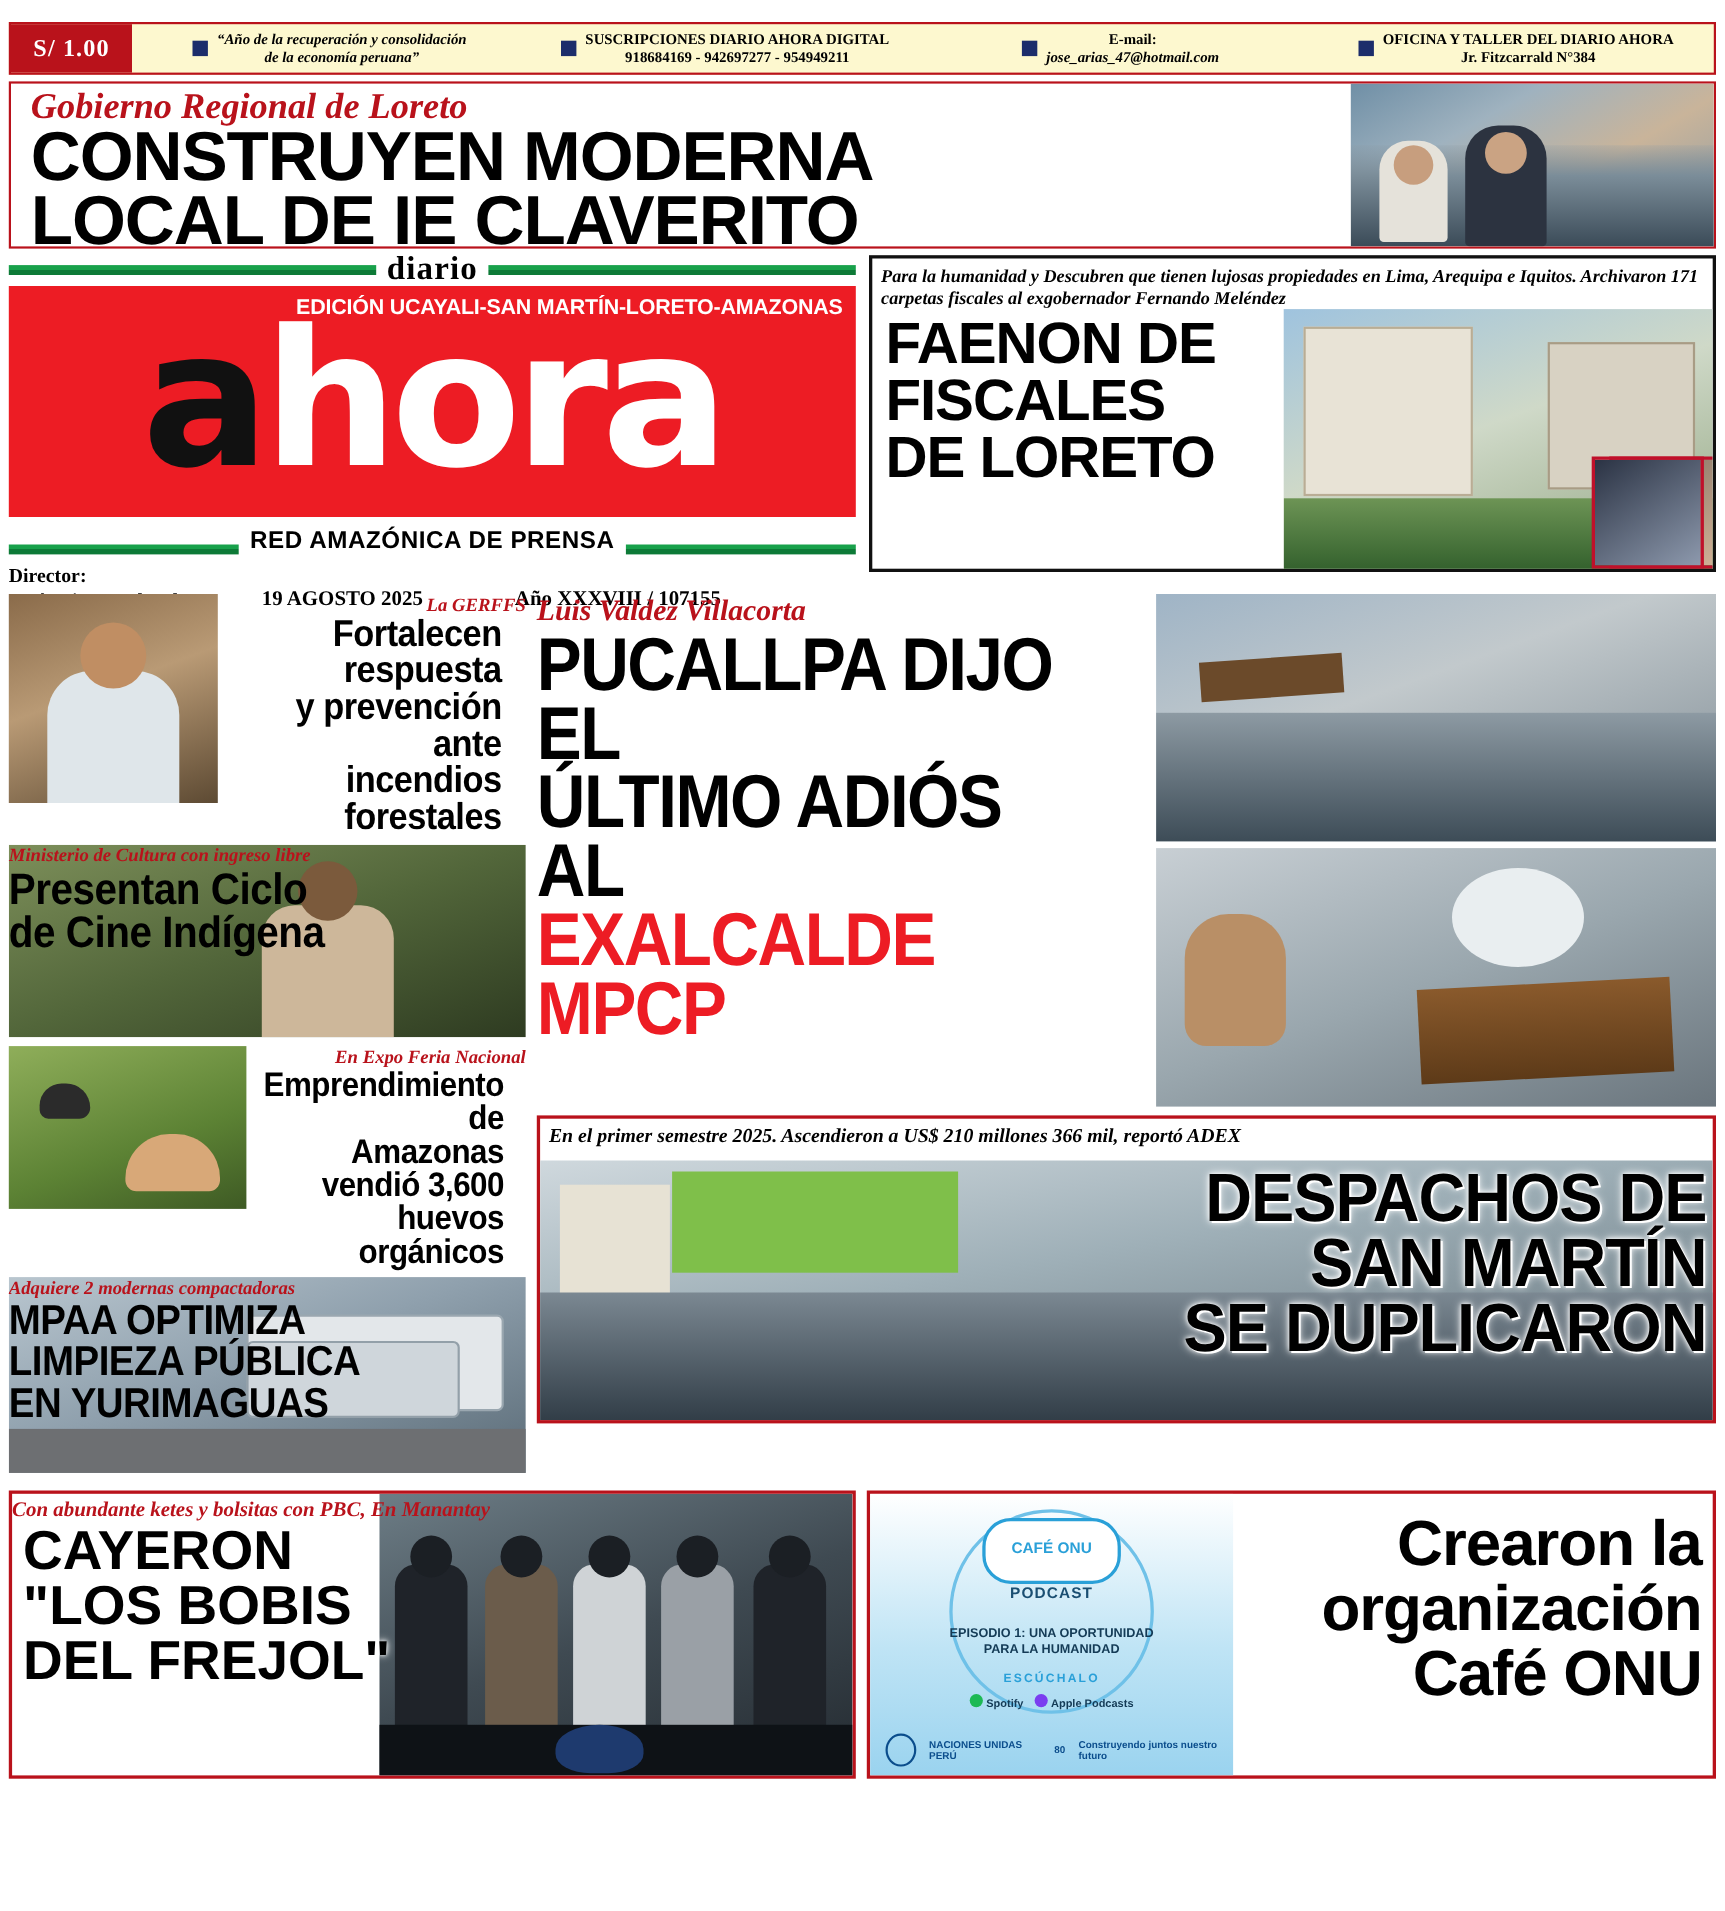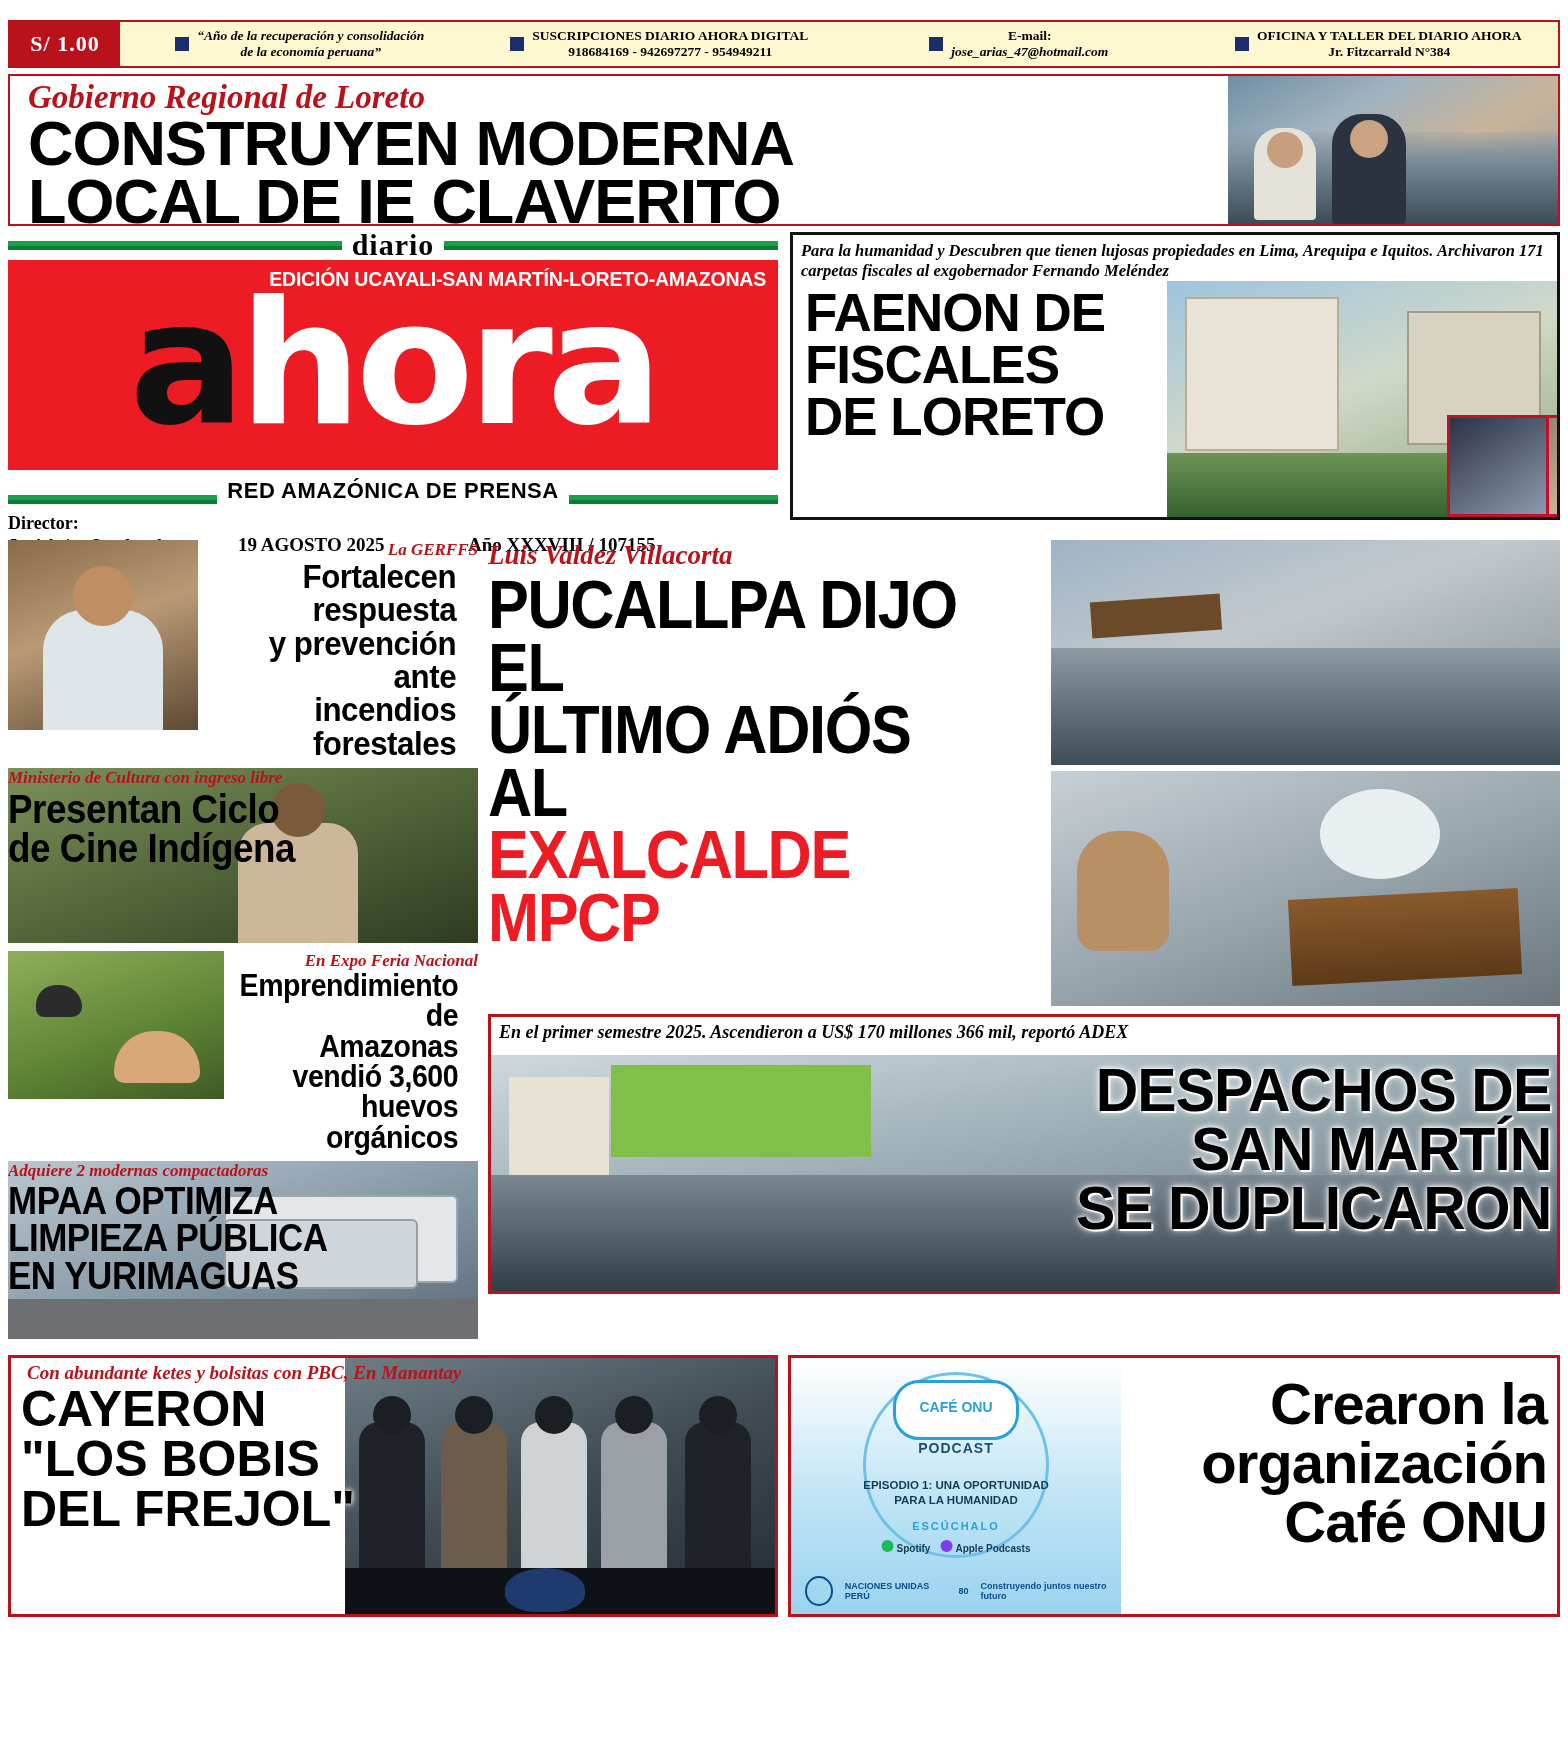--- a/index.html
+++ b/index.html
@@ -462,21 +462,21 @@
     height: 262px;
   }
   .bot-left { width: 770px; flex: none; }
   .bot-right { flex: 1; }
   .bot-left .kick {
     font-family: "Liberation Serif", serif;
     font-style: italic;
     font-weight: bold;
     color: #b9121b;
     font-size: 19px;
-    padding: 4px 0 0 16px;
+    padding: 4px 0 0 0;
     position: relative; z-index: 3;
   }
   .bot-left .hl {
     font-family: "Liberation Sans", sans-serif;
     font-weight: bold;
     font-size: 50px;
     line-height: 1.0;
     padding-left: 10px;
     position: relative; z-index: 3;
     text-shadow: 0 0 4px #fff, 0 0 8px #fff;
@@ -702,21 +702,21 @@
             <div class="img2">
               <div class="flowers"></div>
               <div class="box"></div>
               <div class="face"></div>
             </div>
           </div>
         </div>
       </div>
 
       <div class="despachos">
-        <div class="bajada">En el primer semestre 2025. Ascendieron a US$ 170 millones 366 mil, reportó ADEX</div>
+        <div class="bajada">En el primer semestre 2025. Ascendieron a US$ 210 millones 366 mil, reportó ADEX</div>
         <div class="ph">
           <div class="stand2"></div>
           <div class="stand"></div>
           <div class="people"></div>
         </div>
         <div class="hl">
           <div>DESPACHOS DE</div>
           <div>SAN MARTÍN</div>
           <div>SE DUPLICARON</div>
         </div>

